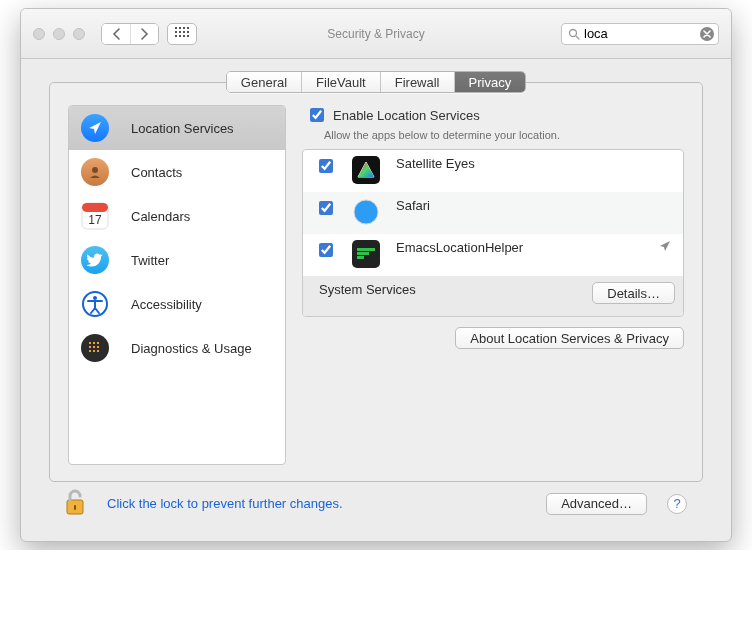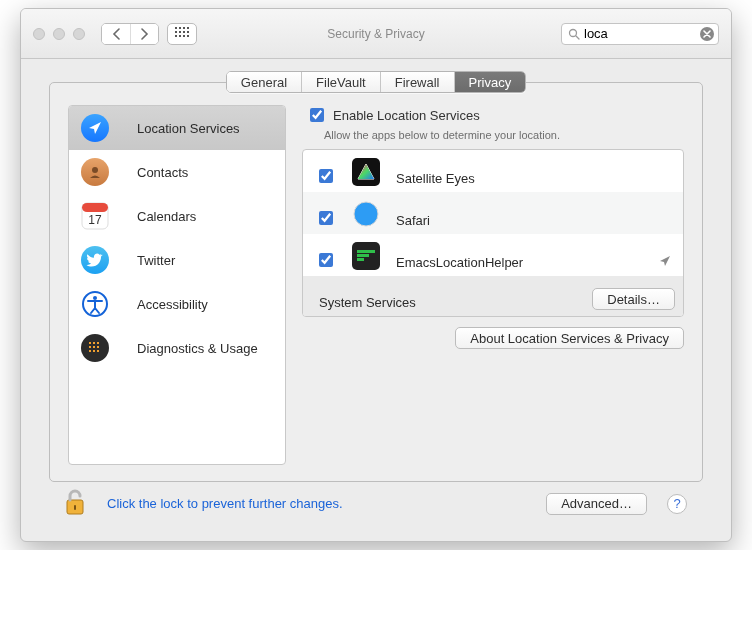--- a/index.html
+++ b/index.html
@@ -119,42 +119,42 @@
     min-height: 360px;
     background:#fff;
     border:1px solid #c8c8c8;
     border-radius:4px;
     overflow:hidden;
   }
   .side-item {
     display:flex; align-items:center;
     height:44px;
     padding: 0 12px;
-    gap:28px;
+    gap:22px;
     font-size:13px;
     color:#2b2b2b;
   }
   .side-item.selected {
     background: linear-gradient(#d4d4d4,#c8c8c8);
   }
   .sicon {
     width:28px;height:28px;border-radius:14px;display:flex;align-items:center;justify-content:center;
     flex-shrink:0;color:#fff;
   }
   .right { flex:1; display:flex; flex-direction:column; }
   .enable-row { display:flex; align-items:center; gap:6px; padding: 0 0 2px 4px;}
   .app-list {
     margin-top:8px;
     border:1px solid #c8c8c8;
     border-radius:4px;
     background:#fff;
     overflow:hidden;
   }
   .app-row {
-    display:flex; align-items:flex-end;
+    display:flex; align-items:flex-start;
     padding: 6px 12px;
     gap:16px;
     min-height:42px;
   }
   .app-row:nth-child(even){ background:#f5f6f6;}
   .app-row.sys { background:#eaeaea; min-height:40px; padding:6px 8px 6px 12px;}
   .chk { width:14px;height:14px;}
   .aicon { width:28px;height:28px;border-radius:5px;display:flex;align-items:center;justify-content:center; flex-shrink:0;}
   .app-name { flex:1; font-size:13px; color:#2b2b2b;}
   .recent-ico { color:#8a8a8a; }

